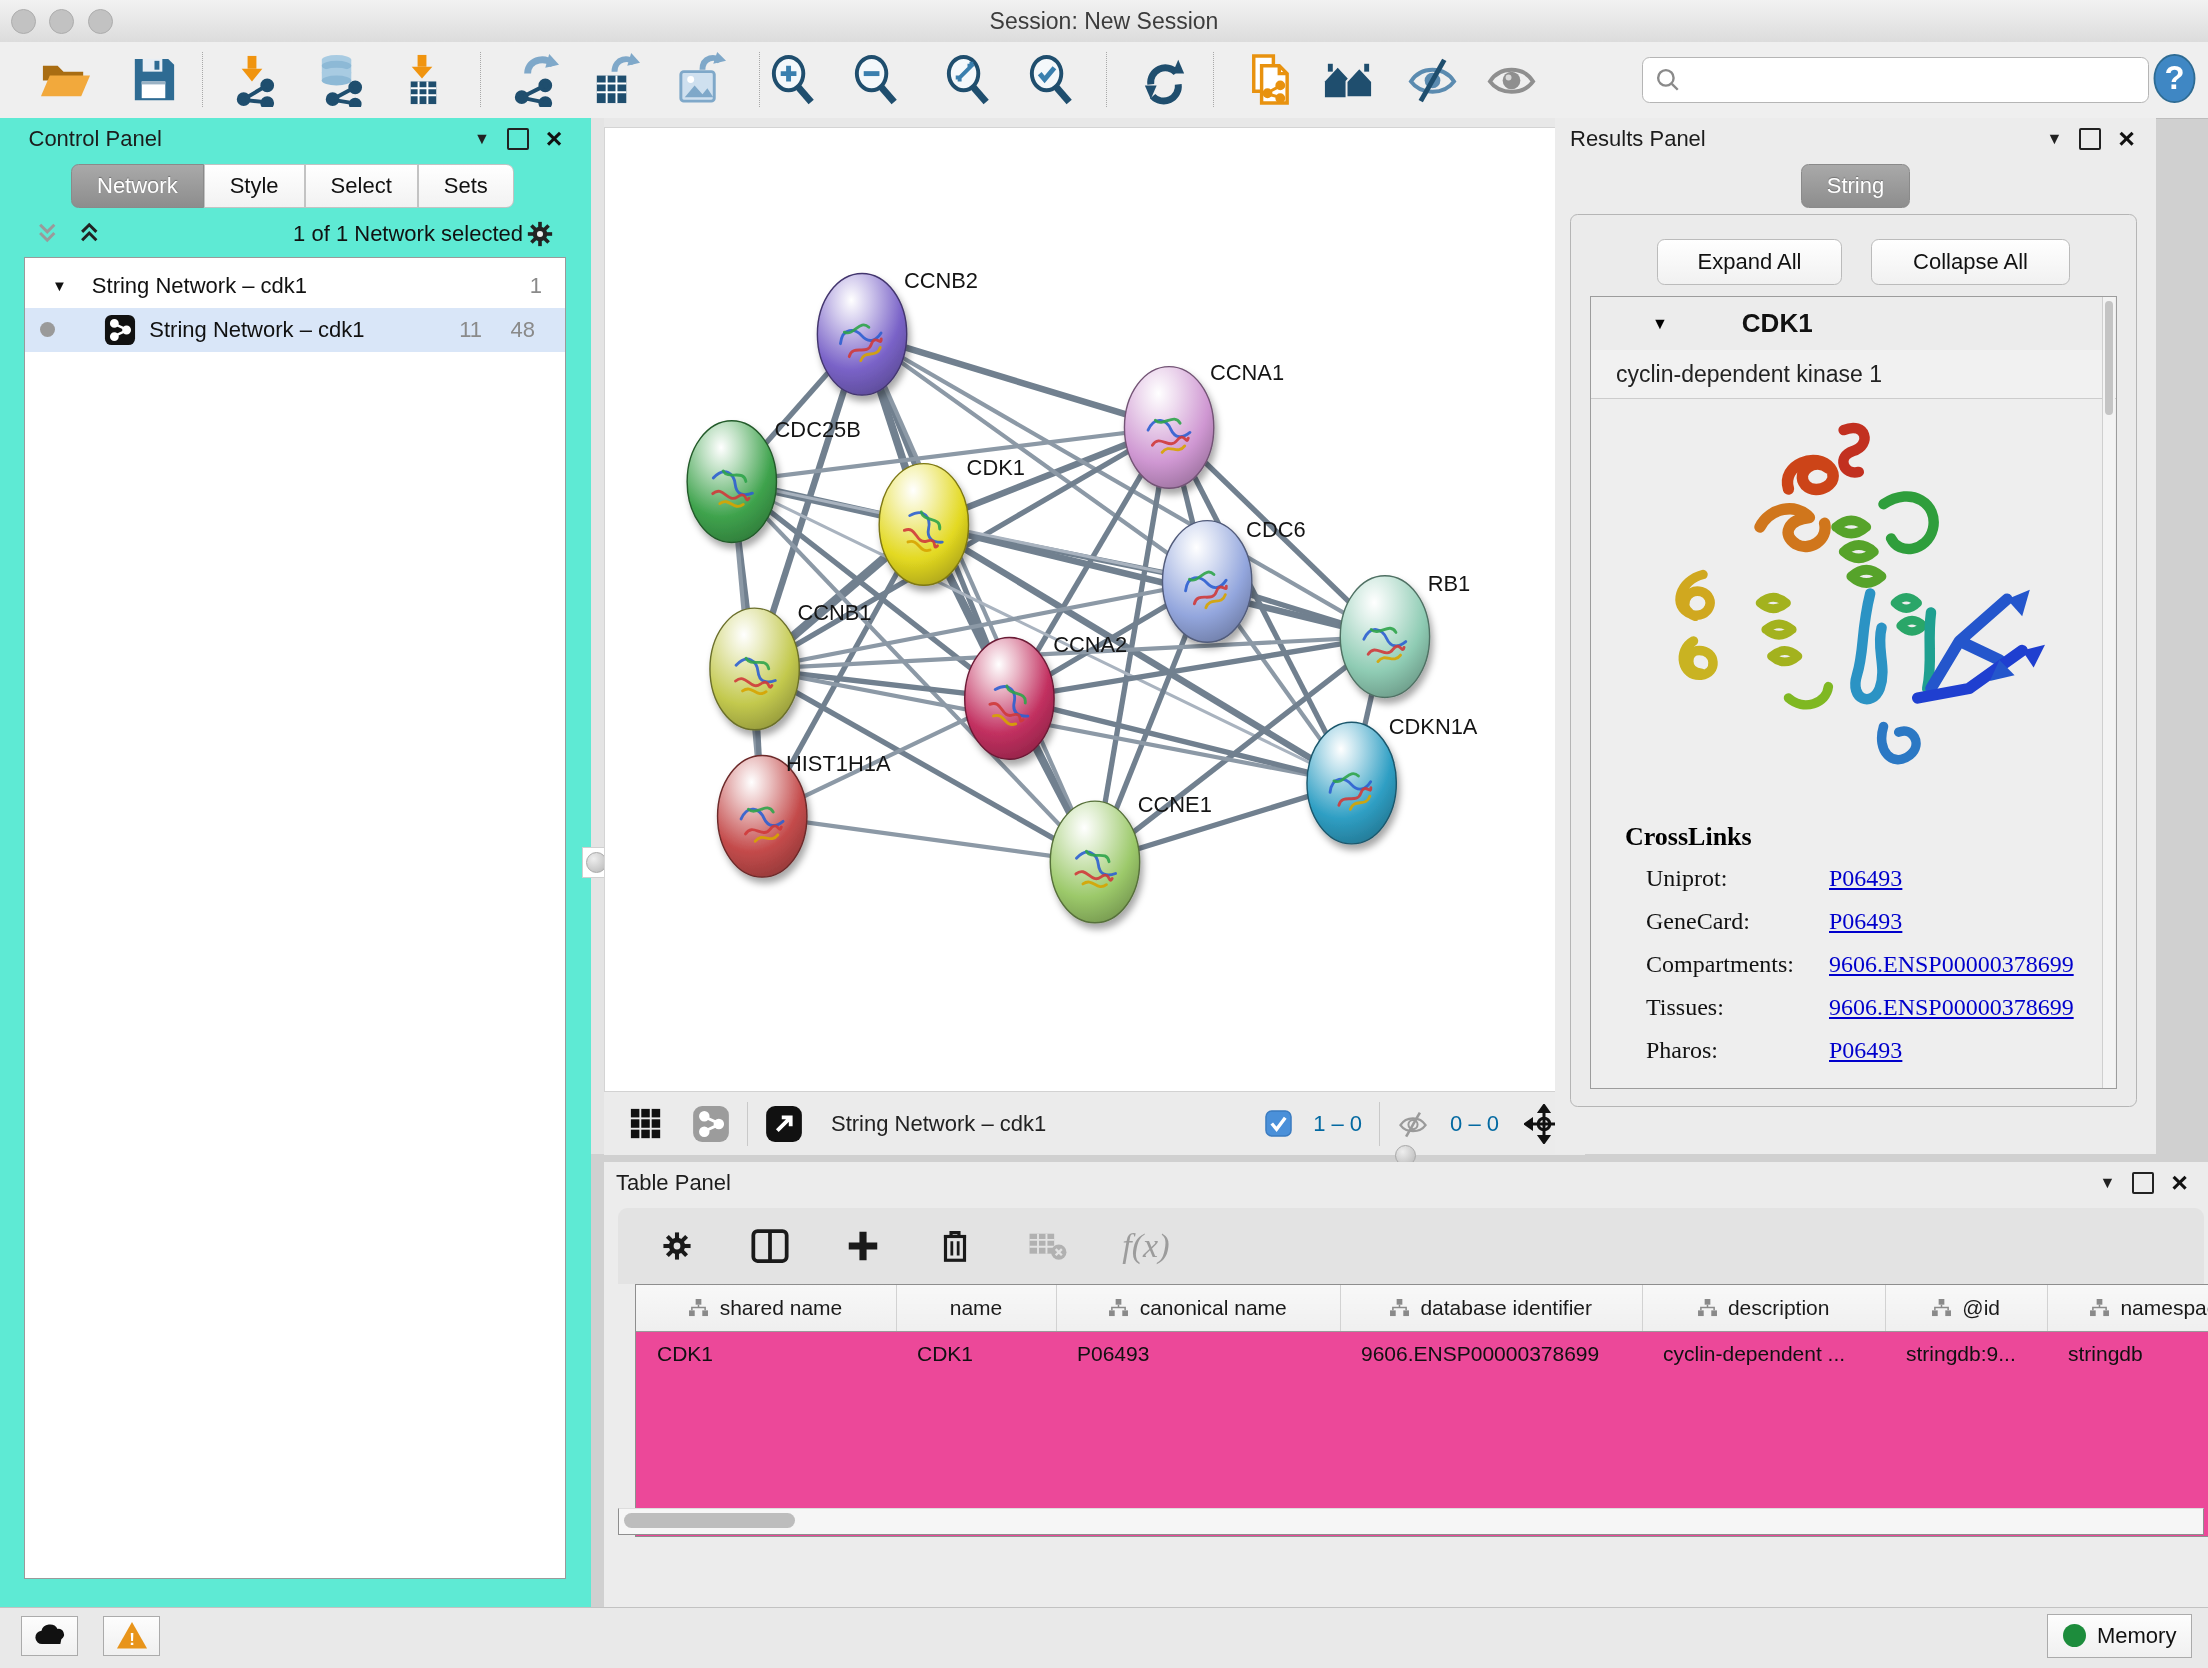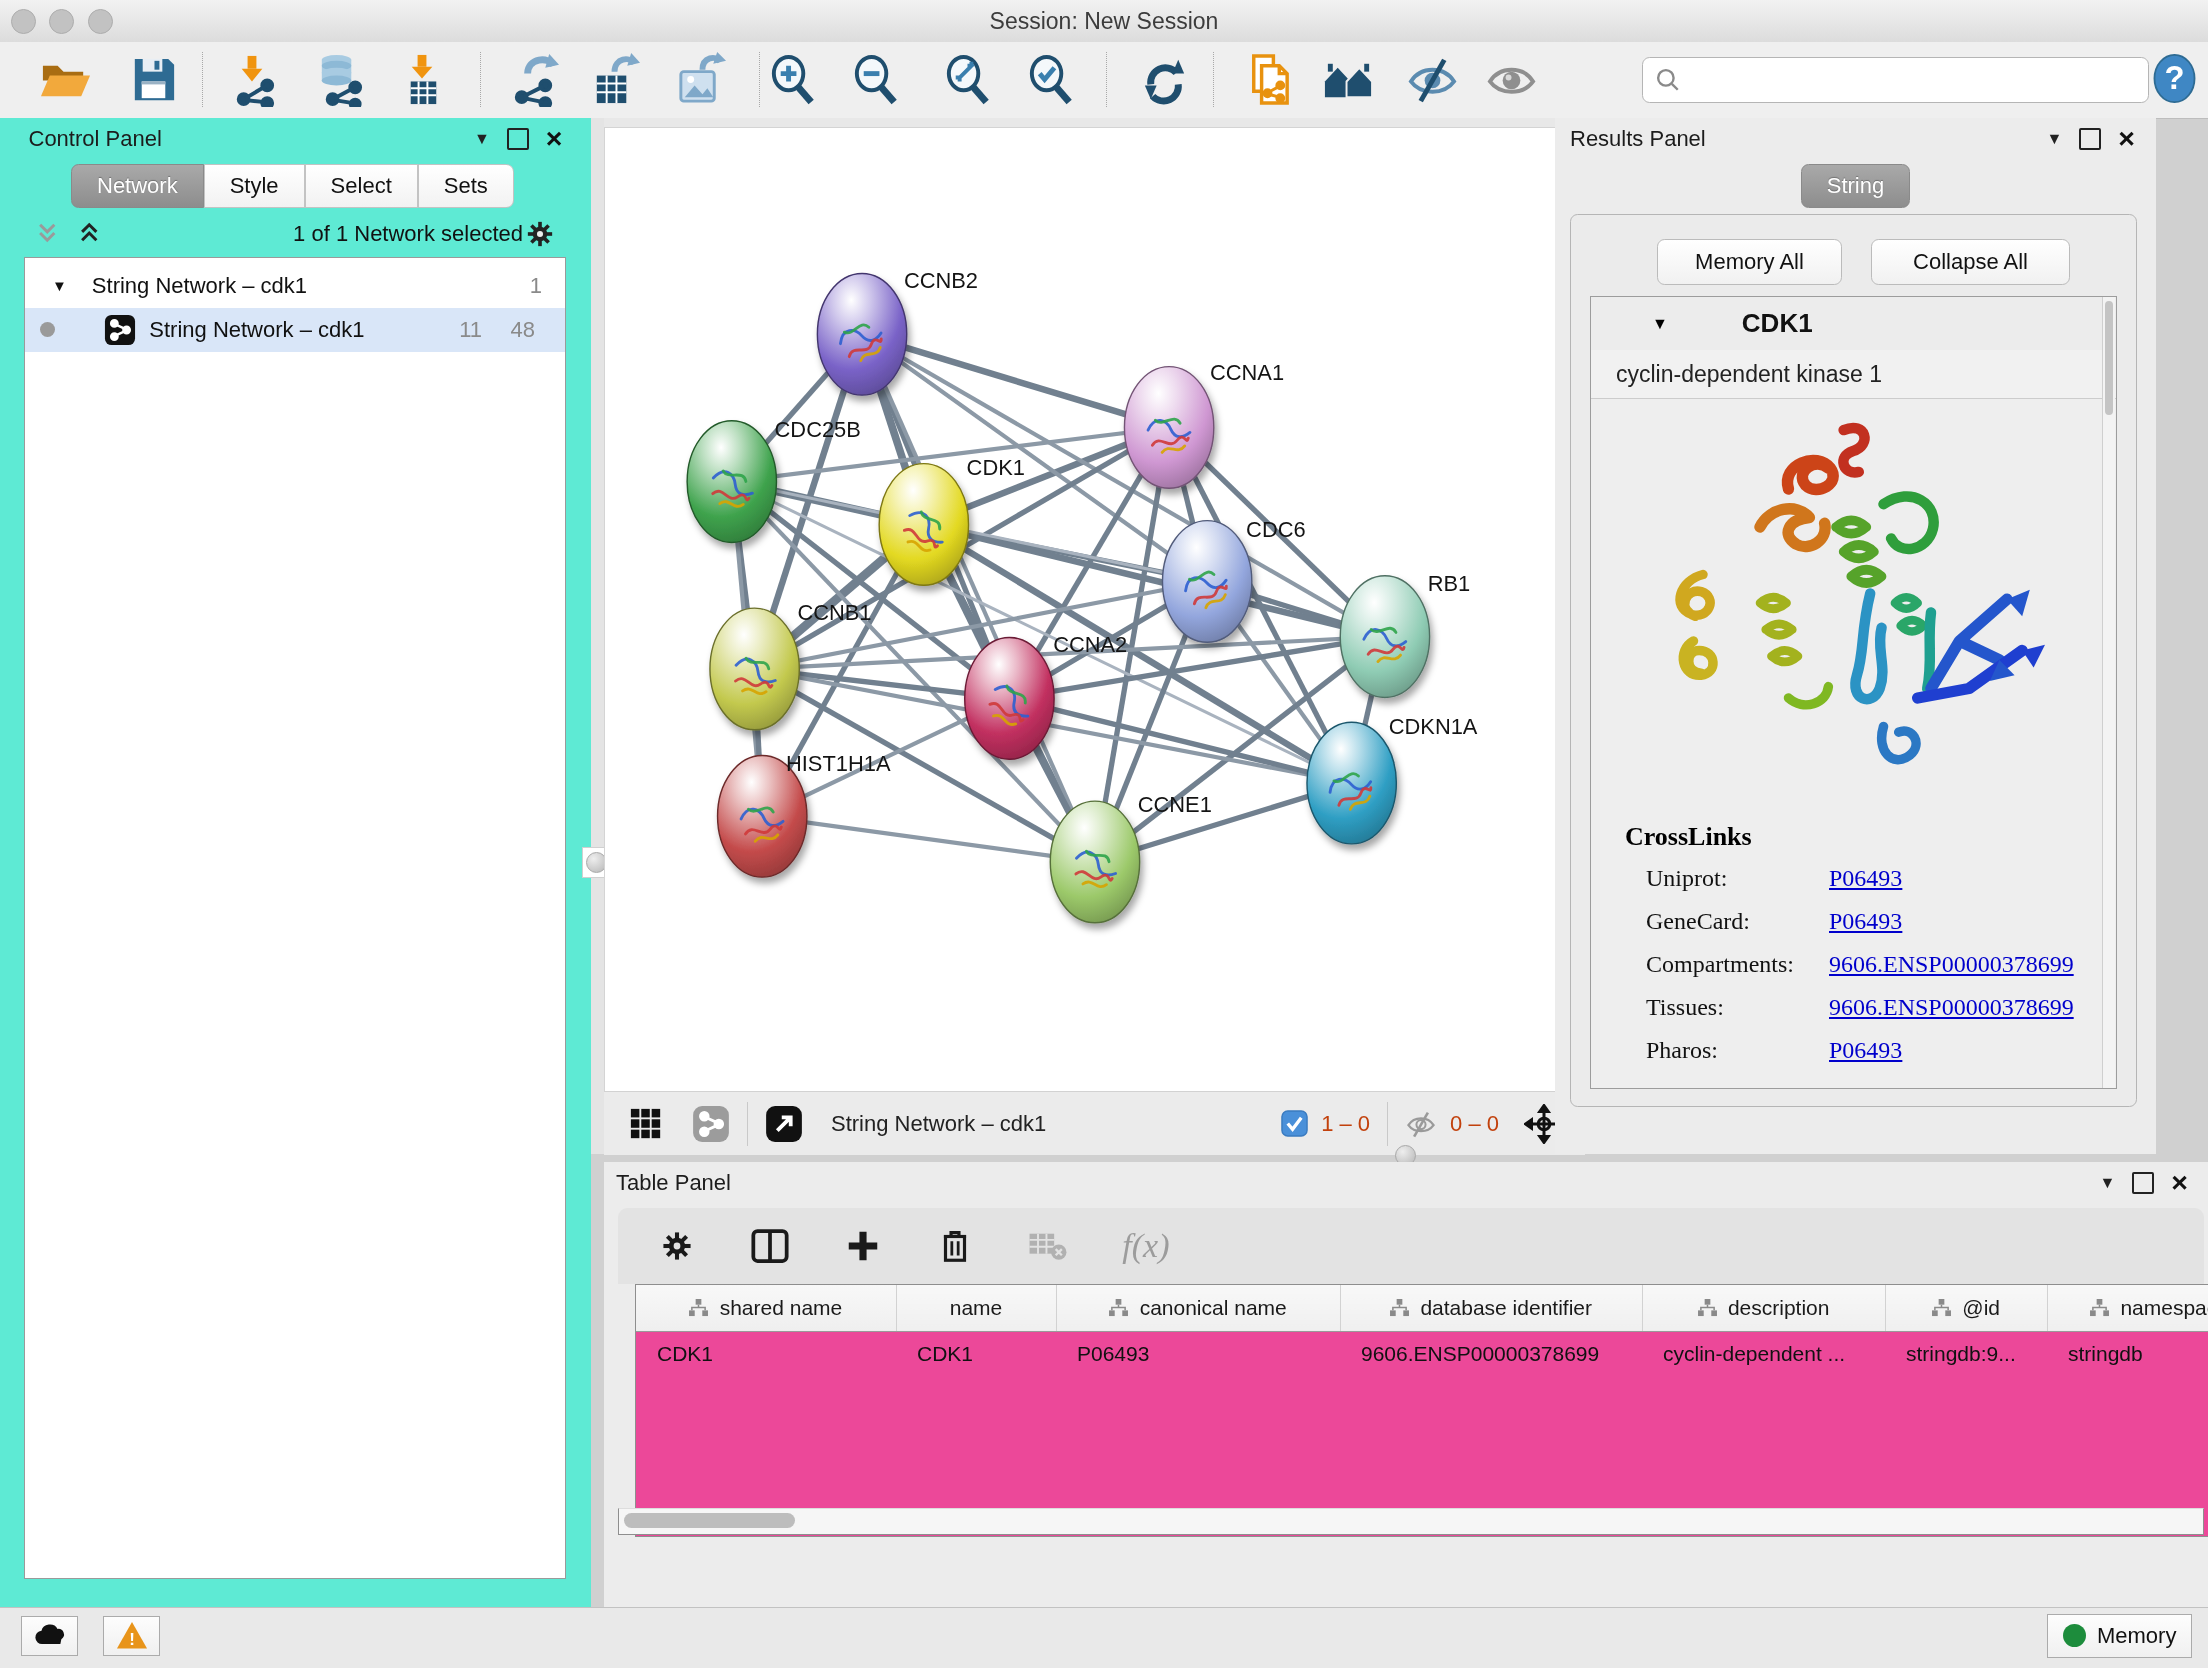--- a/index.html
+++ b/index.html
@@ -48,21 +48,21 @@
              border:1px solid #a8a8a8;}
   
   #canvas-wrap{left:604px;top:118px;width:981px;height:1036px;background:#e8e8e8;}
   #net-canvas{left:0;top:8.6px;width:979px;height:964px;background:#fff;border:1px solid #d4d4d4;}
   #net-canvas svg{position:absolute;left:0;top:0;}
   .node-label{font-size:23px;fill:#141414;font-family:"Liberation Sans",sans-serif;}
   #canvas-bar{left:0;top:973px;width:981px;height:63px;background:#ebebeb;border-top:1px solid #d2d2d2;
               display:flex;align-items:center;}
   .cbar-sep{width:0;height:44px;border-left:1px solid #c9c9c9;margin:0 17px;}
   #canvas-net-name{font-size:22px;color:#222;margin-left:28.5px;}
-  .cbar-count{font-size:22px;color:#c2410c;margin-left:13px;}
+  .cbar-count{font-size:22px;color:#0369a1;margin-left:21px;}
   
   #results-panel{left:1555px;top:118px;width:601px;height:1036px;background:#ececec;}
   #rp-tab{left:0;top:46px;width:601px;display:flex;justify-content:center;}
   #rp-card{left:15px;top:96px;width:565px;height:891px;background:#ebebeb;border:1.4px solid #b5b5b5;
            border-radius:7.6px;}
   .rp-btn{top:24px;height:44px;background:linear-gradient(#ffffff,#f1f1f1);border:1px solid #bbb;
           border-radius:7.6px;font-size:22px;color:#111;display:flex;align-items:center;
           justify-content:center;cursor:pointer;}
   #rp-inner{left:19px;top:81px;width:525px;height:791px;background:#eeeeee;border:1.4px solid #9c9c9c;}
   #rp-entry-head{left:0;top:0;width:100%;height:53px;background:#ececec;border-bottom:1px solid #bbb;
@@ -658,21 +658,21 @@
   <div class="abs" style="left:15px;top:7.6px"><span class="panel-title">Results Panel</span></div>
   <div class="ph-icons abs" style="right:21px;top:9.5px">
     <span class="ph-tri">▼</span>
     <span class="ph-box"></span>
     <span class="ph-x">×</span>
   </div>
   <div id="rp-tab" class="abs">
       <div class="tabbtn sel" style="border-radius:7.6px">String</div>
     </div>
   <div id="rp-card" class="abs">
-    <div class="rp-btn abs" style="left:86px;width:183px">Memory All</div>
+    <div class="rp-btn abs" style="left:86px;width:183px">Expand All</div>
     <div class="rp-btn abs" style="left:300px;width:197px">Collapse All</div>
     <div id="rp-inner" class="abs">
       <div id="rp-entry-head" class="abs">
         <span style="margin-left:61px;font-size:16px">▼</span>
         <span id="rp-entry-name">CDK1</span>
       </div>
       <div id="rp-desc" class="abs">
         <span style="margin-left:25px">cyclin-dependent kinase 1</span>
       </div>
 

